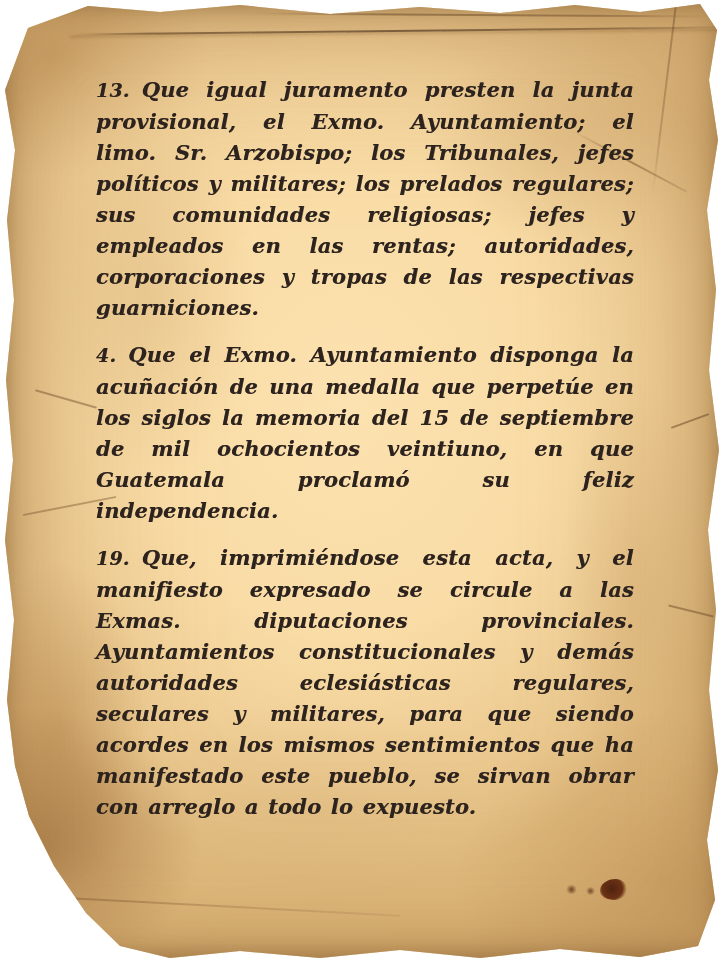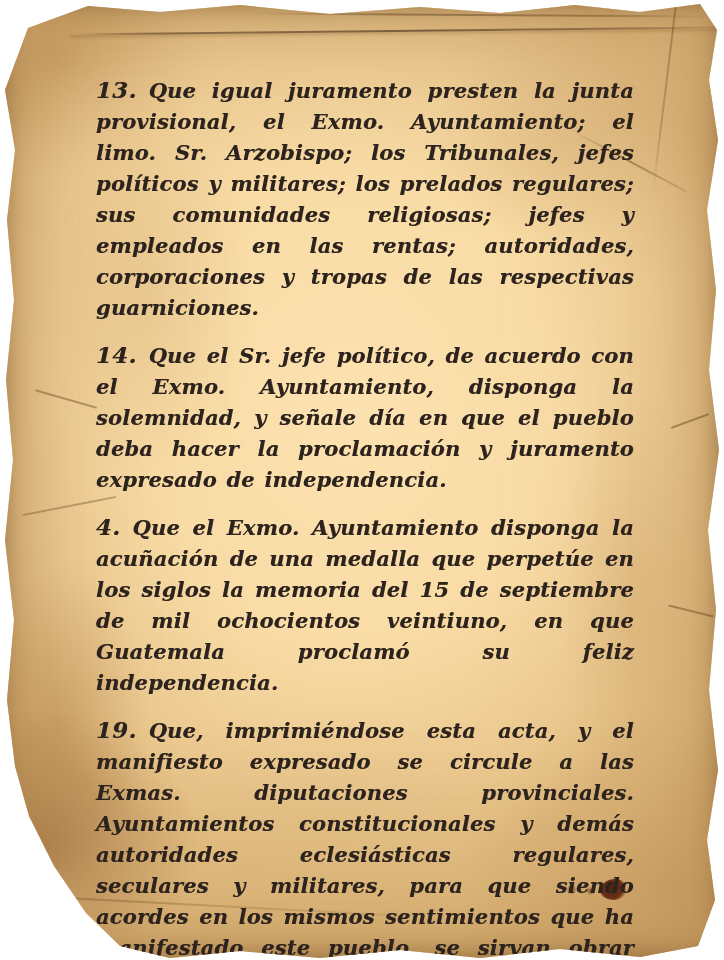--- a/index.html
+++ b/index.html
@@ -116,21 +116,21 @@
     font-weight: bold;
     font-size: 21px;
     line-height: 31px;
     text-align: justify;
     text-align-last: left;
     letter-spacing: 0.2px;
     word-spacing: 2px;
     text-shadow: 0.3px 0.3px 0.3px rgba(45,35,30,0.55);
   }
   .para { margin: 0 0 16px 0; }
-  .num { font-size: 23px; padding-right: 12px; margin-top: 8px; }
+  .num { font-size: 19px; padding-right: 12px; margin-top: 8px; }
 </style>
 </head>
 <body>
 
 <div class="stage">
   <div class="paper">
 
     <div class="blot tex1"></div>
     <div class="blot tex2"></div>
     <div class="blot tex3"></div>
@@ -149,23 +149,20 @@
 
     <div class="stain stain-big"></div>
     <div class="stain stain-s1"></div>
     <div class="stain stain-s2"></div>
 
     <div class="text-block">
       <p class="para">
         <span class="num">13.</span><span>Que igual juramento presten la junta provisional, el Exmo. Ayuntamiento; el limo. Sr. Arzobispo; los Tribunales, jefes políticos y militares; los prelados regulares; sus comunidades religiosas; jefes y empleados en las rentas; autoridades, corporaciones y tropas de las respectivas guarniciones.</span>
       </p>
       <p class="para">
-        <span class="num">14.</span><span>Que el Sr. jefe político, de acuerdo con el Exmo. Ayuntamiento, disponga la solemnidad, y señale día en que el pueblo deba hacer la proclamación y juramento expresado de independencia.</span>
-      </p>
-      <p class="para">
         <span class="num">4.</span><span>Que el Exmo. Ayuntamiento disponga la acuñación de una medalla que perpetúe en los siglos la memoria del 15 de septiembre de mil ochocientos veintiuno, en que Guatemala proclamó su feliz independencia.</span>
       </p>
       <p class="para">
         <span class="num">19.</span><span>Que, imprimiéndose esta acta, y el manifiesto expresado se circule a las Exmas. diputaciones provinciales. Ayuntamientos constitucionales y demás autoridades eclesiásticas regulares, seculares y militares, para que siendo acordes en los mismos sentimientos que ha manifestado este pueblo, se sirvan obrar con arreglo a todo lo expuesto.</span>
       </p>
 
     </div>
 
   </div>
 </div>

